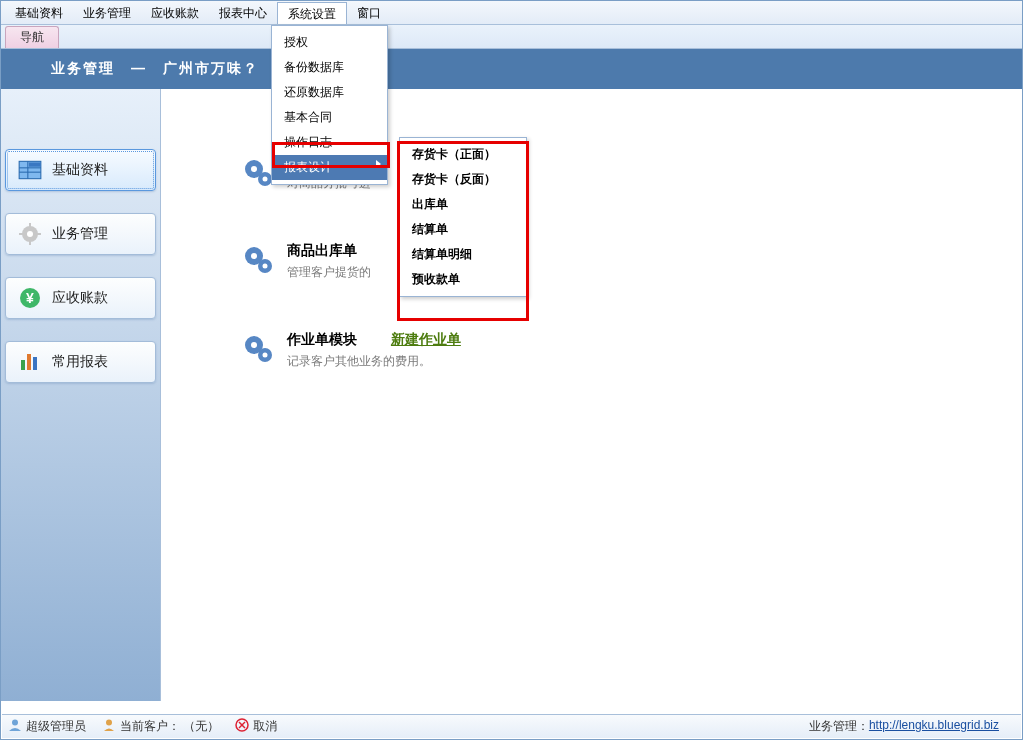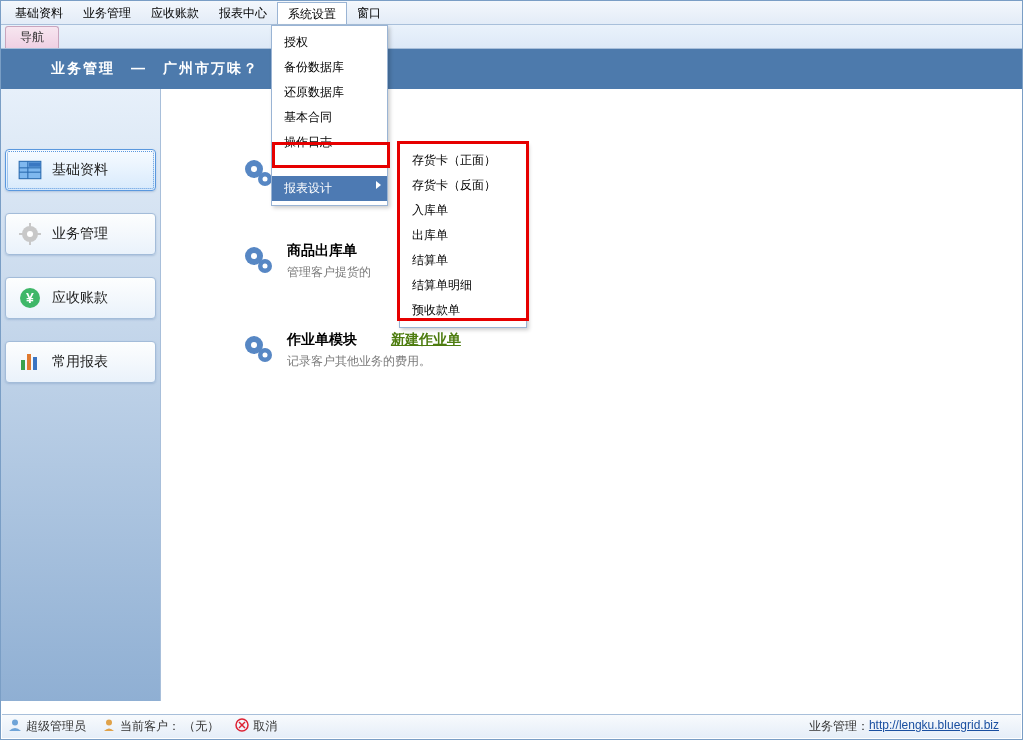--- a/index.html
+++ b/index.html
@@ -123,21 +123,20 @@
 .menu .mitem {
   padding: 4px 20px 4px 12px;
   font-size: 12px;
   color: #000;
   cursor: default;
   position: relative;
 }
 .menu .mitem.hl {
   background: #4d7ab3;
   color: #fff;
-  margin-top: 21px;
 }
 .menu .mitem .arrow {
   position: absolute; right: 6px; top: 5px;
   width: 0; height: 0;
   border-top: 4px solid transparent;
   border-bottom: 4px solid transparent;
   border-left: 5px solid #000;
 }
 .menu .mitem.hl .arrow { border-left-color: #fff; }
 
@@ -292,24 +291,23 @@
   <div class="mitem">备份数据库</div>
   <div class="mitem">还原数据库</div>
   <div class="mitem">基本合同</div>
   <div class="mitem">操作日志</div>
   <div class="mitem hl">
     <span>报表设计</span>
     <span class="arrow"></span>
   </div>
 </div>
 
-<div class="menu" style="left:398px; top:142px; width:128px;">
+<div class="menu" style="left:398px; top:136px; width:128px;font-weight:bold;">
   <div class="mitem">存货卡（正面）</div>
   <div class="mitem">存货卡（反面）</div>
-  <div class="mitem">入库单</div>
   <div class="mitem">出库单</div>
   <div class="mitem">结算单</div>
   <div class="mitem">结算单明细</div>
   <div class="mitem">预收款单</div>
 </div>
 
 <div class="redbox" style="left:271px; top:141px; width:118px; height:26px;"></div>
 <div class="redbox" style="left:396px; top:140px; width:132px; height:180px;"></div>
 
 <div class="statusbar">

